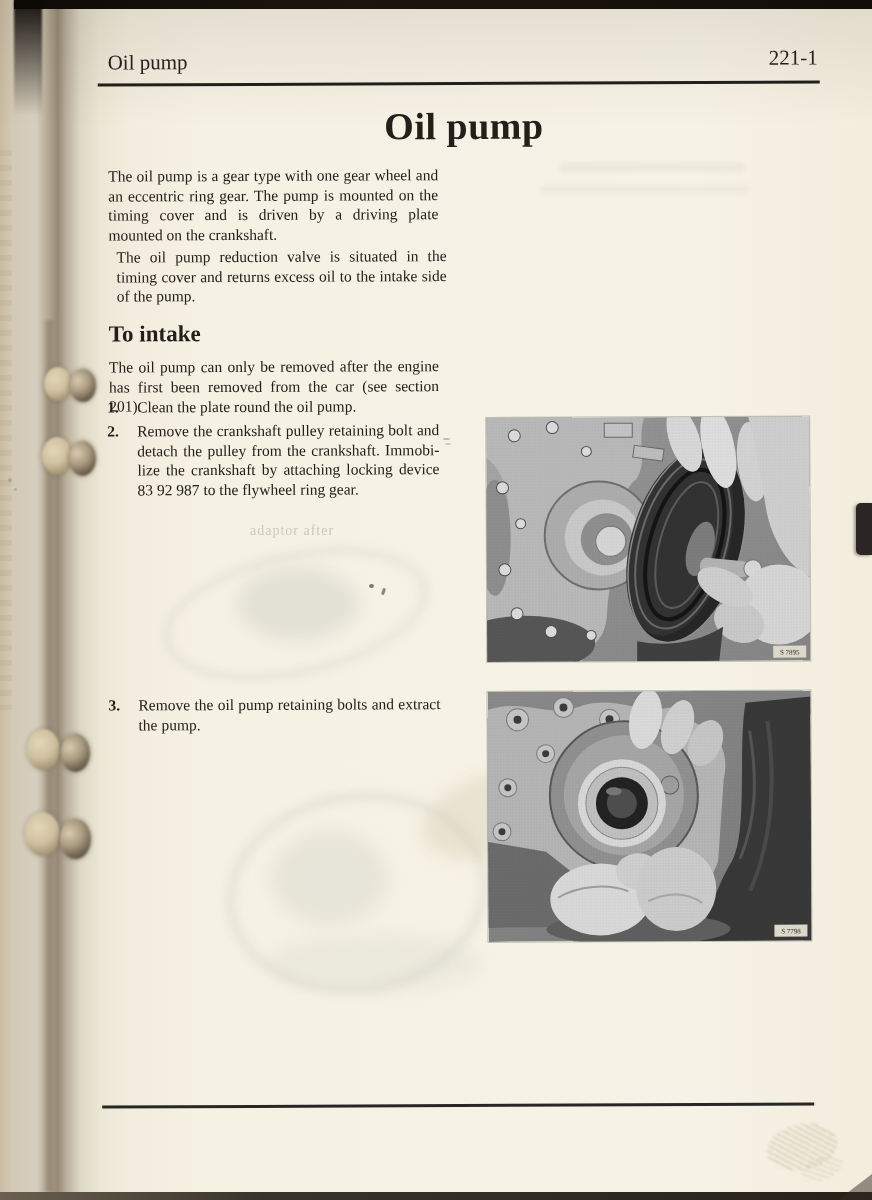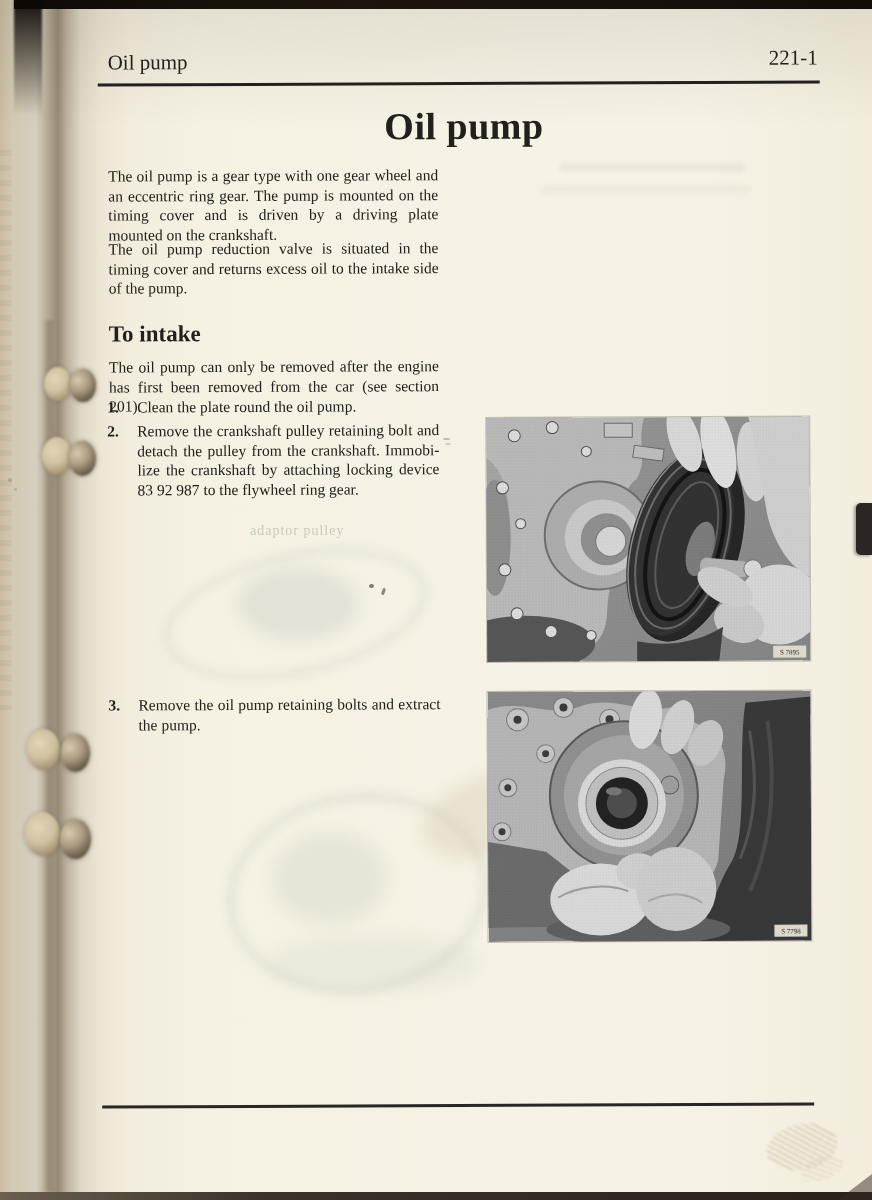--- a/index.html
+++ b/index.html
@@ -56,21 +56,21 @@
   .photo1{left:487px;top:418px;width:323px;height:244px;}
   .photo2{left:487px;top:692px;width:323px;height:250px;}
   .photo svg{display:block;width:100%;height:100%;}
   .bottom-rule{left:100px;top:1104px;width:712px;height:3px;background:#292724;}
 </style>
 </head>
 <body>
 
 <div class="page">
 
-  <div class="abs ghost ghost-text">adaptor pulley</div>
+  <div class="abs ghost ghost-text">adaptor after</div>
   <div class="abs ghost ghost-bar" style="left:560px;top:163px;width:185px;height:9px;"></div>
   <div class="abs ghost ghost-bar" style="left:540px;top:185px;width:210px;height:9px;opacity:.8;"></div>
   <div class="abs ghost ghost-ring" style="left:160px;top:552px;width:255px;height:108px;transform:rotate(-12deg);"></div>
   <div class="abs ghost ghost-blob" style="left:238px;top:568px;width:120px;height:72px;background:rgba(180,188,178,.28);"></div>
   <div class="abs ghost ghost-ring" style="left:225px;top:792px;width:245px;height:182px;transform:rotate(-8deg);border-width:10px;"></div>
   <div class="abs ghost ghost-blob" style="left:272px;top:832px;width:115px;height:92px;background:rgba(190,195,185,.25);"></div>
   <div class="abs ghost ghost-blob" style="left:420px;top:775px;width:145px;height:80px;background:rgba(208,198,172,.35);transform:rotate(-18deg);"></div>
   <div class="abs ghost ghost-blob" style="left:270px;top:935px;width:210px;height:55px;background:rgba(185,190,180,.16);"></div>
 
   <div class="abs speck" style="left:369px;top:584px;width:5px;height:4px;background:#55524a;opacity:.75;"></div>
@@ -81,21 +81,21 @@
   <div class="abs speck" style="left:14px;top:488px;width:3px;height:3px;background:#8a8d7a;opacity:.45;"></div>
 
   <div class="content">
     <div class="abs running-left">Oil pump</div>
     <div class="abs running-right">221-1</div>
     <div class="abs head-rule"></div>
 
     <h1 class="abs page-title" style="margin:0;">Oil pump</h1>
 
     <p class="abs body-copy p1" style="margin:0;">The oil pump is a gear type with one gear wheel and an eccentric ring gear. The pump is mounted on the timing cover and is driven by a driving plate mounted on the crankshaft.</p>
-    <p class="abs body-copy p2" style="margin:0;">The oil pump reduction valve is situated in the timing cover and returns excess oil to the intake side of the pump.</p>
+    <p class="abs body-copy p2" style="margin:8px;">The oil pump reduction valve is situated in the timing cover and returns excess oil to the intake side of the pump.</p>
 
     <h2 class="abs sec-head" style="margin:0;">To intake</h2>
     <p class="abs body-copy lead" style="margin:0;">The oil pump can only be removed after the engine has first been removed from the car (see section 201).</p>
 
     <div class="abs body-copy step step1">
       <span class="num">1.</span>
       <span class="txt">Clean the plate round the oil pump.</span>
     </div>
     <div class="abs body-copy step step2">
       <span class="num">2.</span>

